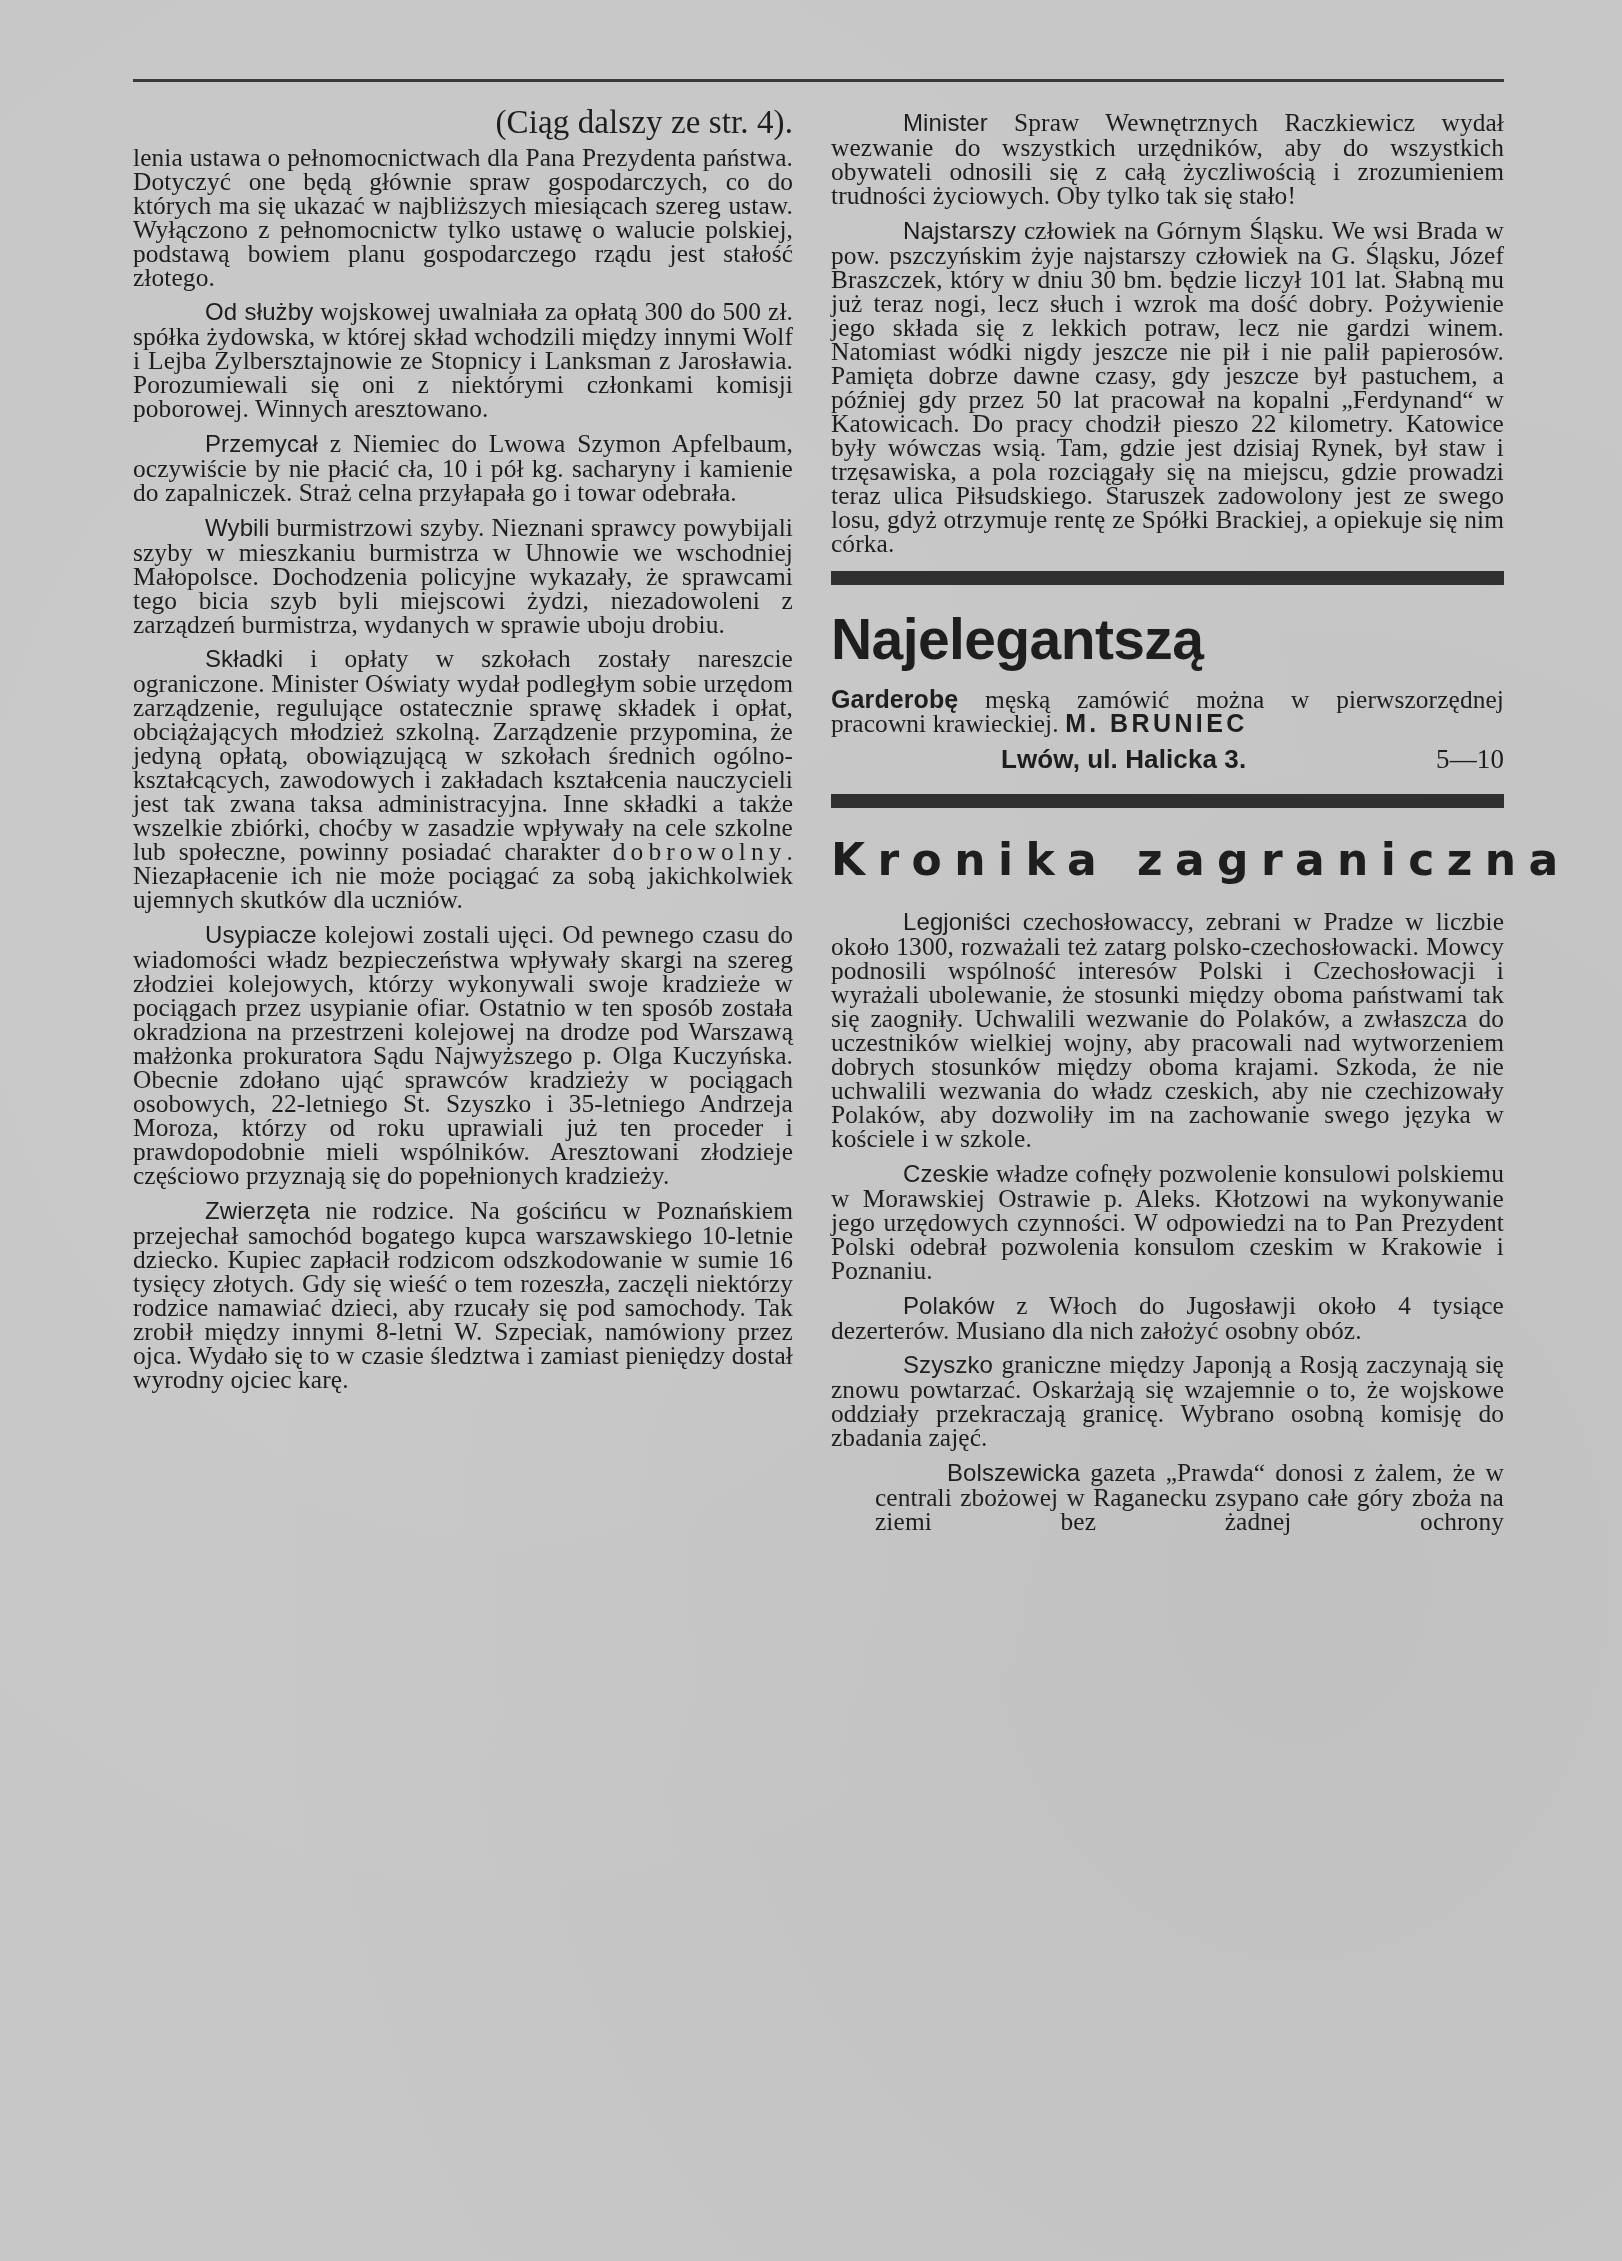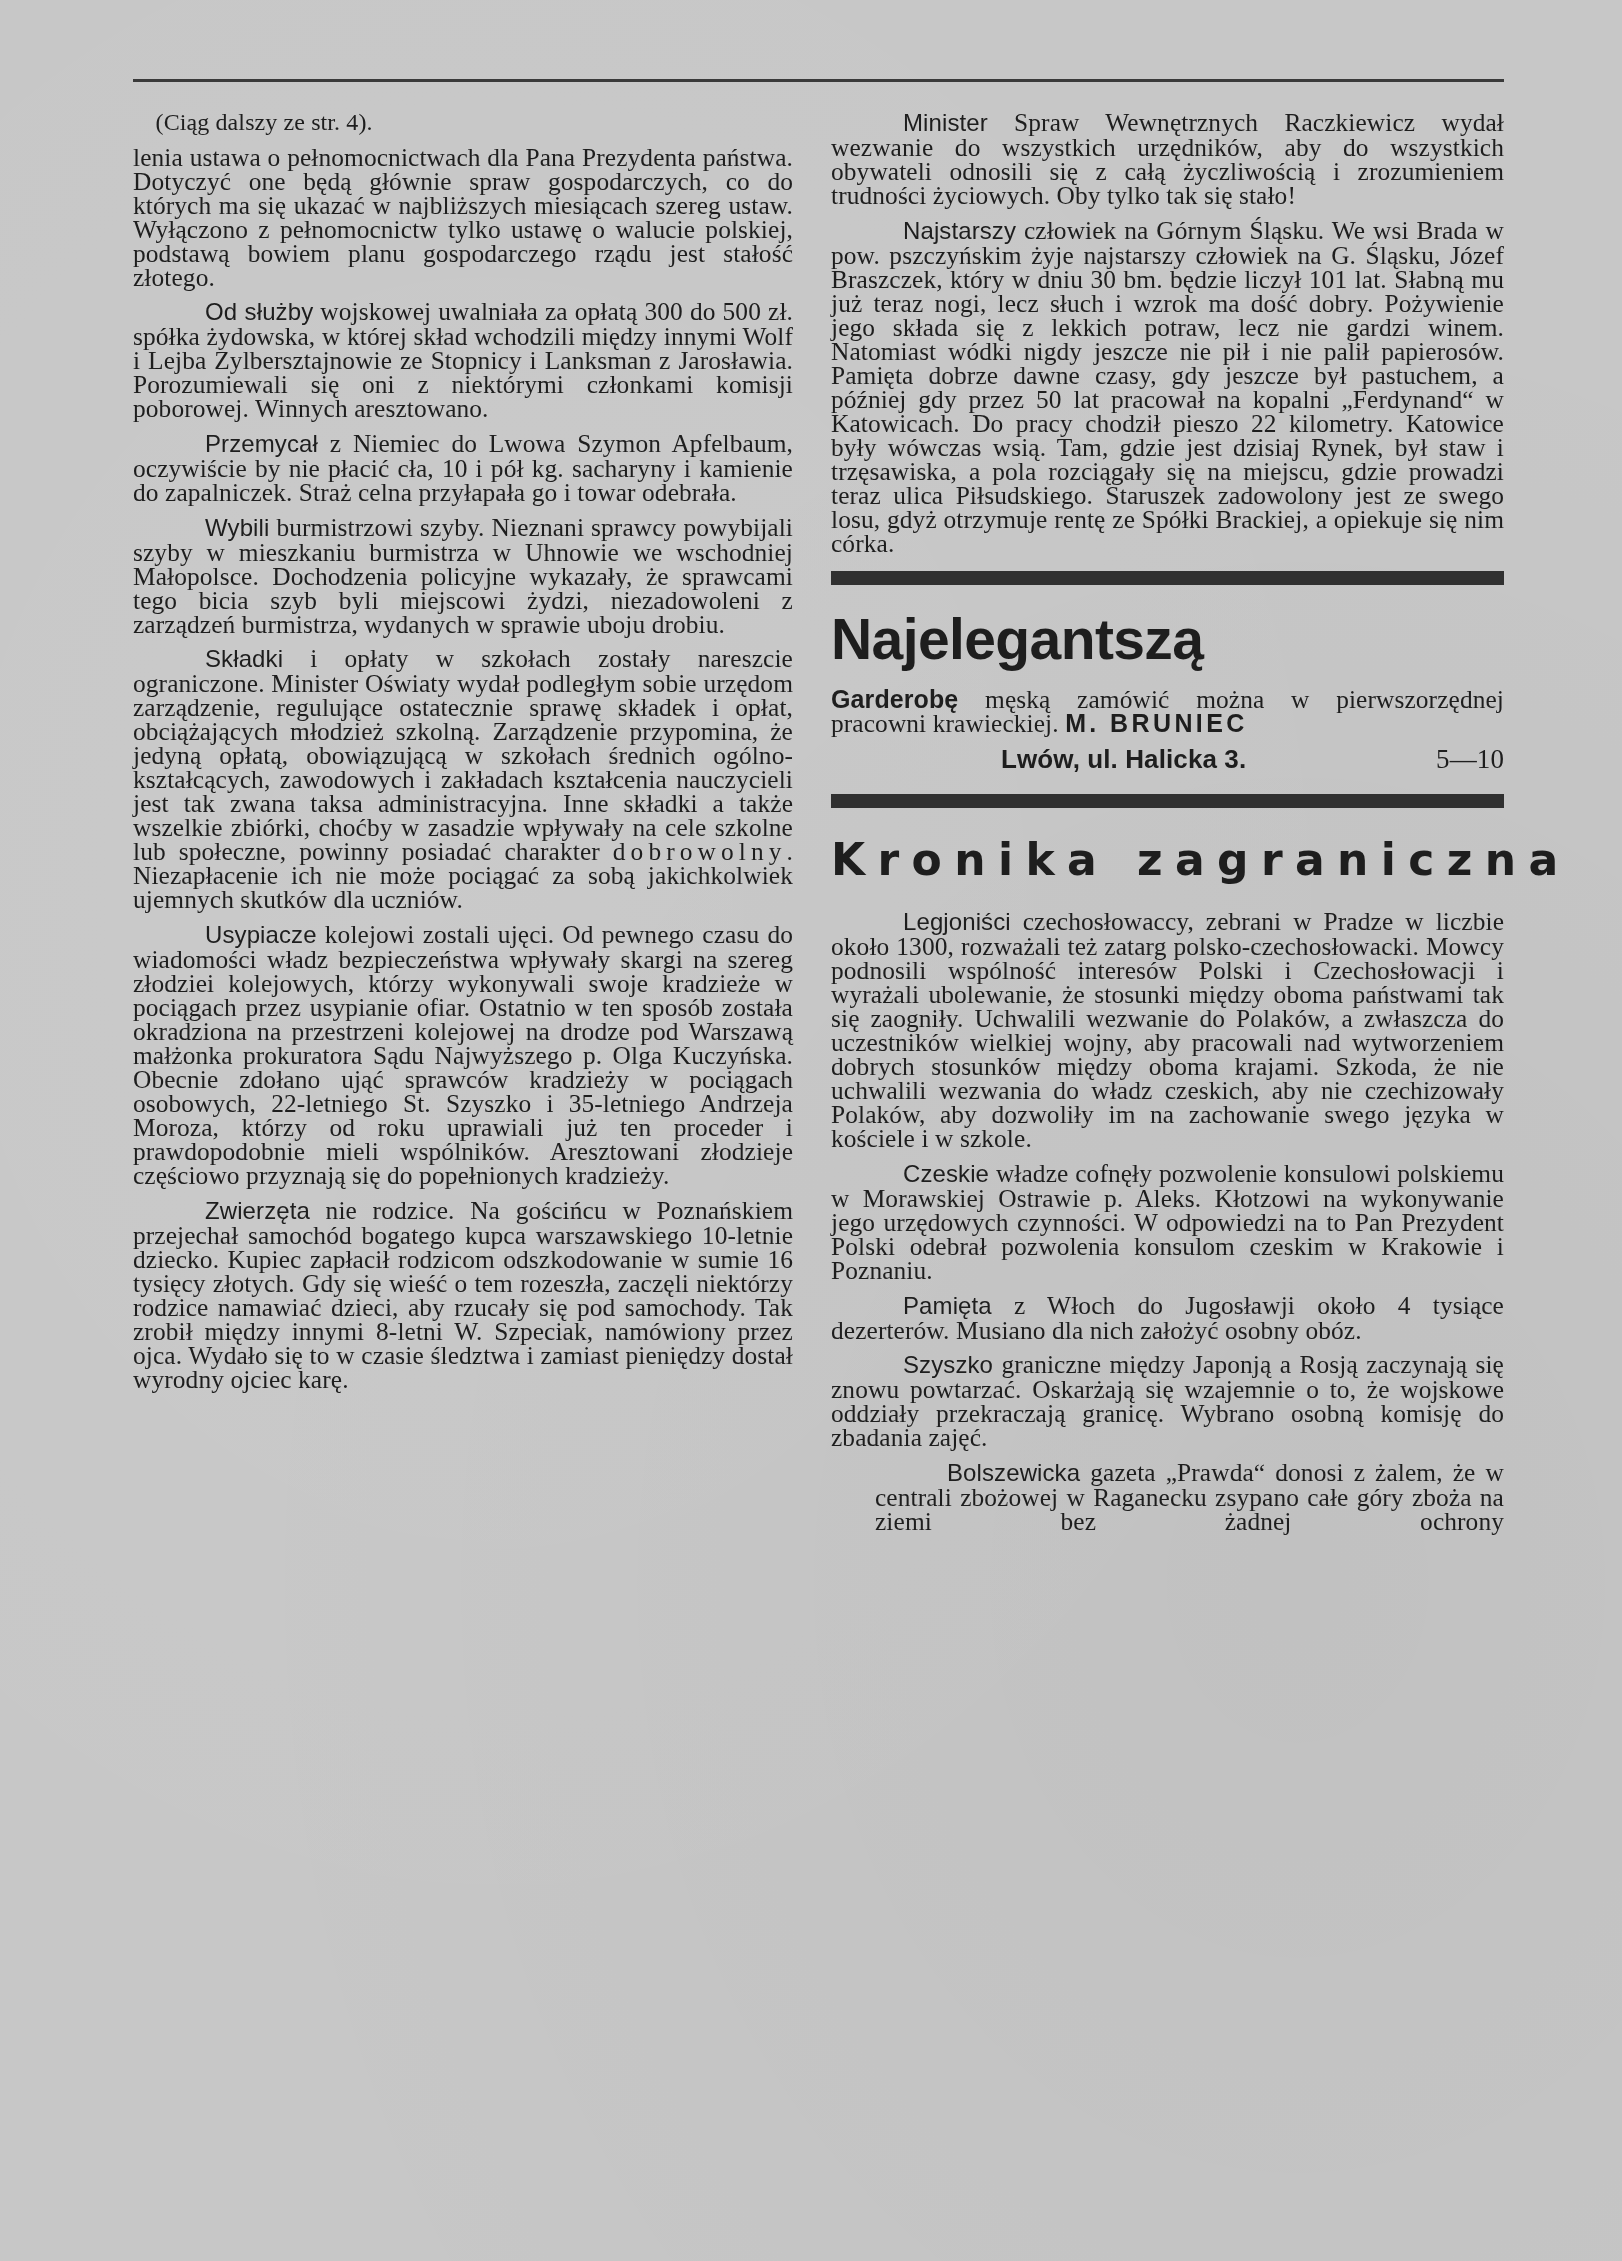--- a/index.html
+++ b/index.html
@@ -33,21 +33,21 @@
 
   .txt {
     font-size:25.4px; line-height:24px; text-align:justify;
     letter-spacing:0.1px;
     transform-origin:left top;
   }
   .txt p { margin:0 0 10.7px 0; text-indent:72px; }
   .txt p.noindent { text-indent:0; }
   .txt b { font-family:"Liberation Sans","DejaVu Sans",sans-serif; font-weight:normal; font-size:24px; }
   .spaced { letter-spacing:5.1px; }
-  .cont-note { text-align:left; margin:0 0 3.4px 0; font-size:24px; text-indent:0 !important; padding-left:22.6px; }
+  .cont-note { text-align:right; margin:0 0 3.4px 0; font-size:33px; text-indent:0 !important; padding-left:22.6px; }
 
   .rule-bar { height:14.7px; background:#303030; margin:0; }
   .ad-title { font-family:Liberation Sans, sans-serif; font-weight:bold; font-size:57px; line-height:62px; margin:22.6px 0 17px 0; letter-spacing:-0.6px; }
   .ad-text { font-size:25.4px; line-height:24px; text-align:justify; }
   .ad-text b { font-family:"Liberation Sans","DejaVu Sans",sans-serif; font-weight:bold; font-size:25px; }
   .ad-brand { letter-spacing:3.4px; }
   .ad-address-row { display:flex; justify-content:space-between; margin-top:12px; padding-left:170px; }
   .ad-address { font-family:"Liberation Sans","DejaVu Sans",sans-serif; font-weight:bold; font-size:26px; }
   .ad-ref { font-size:27px; }
   .section-title {
@@ -98,21 +98,21 @@
     </div>
 
     <div class="rule-bar" style="margin-top:22.6px;"></div>
 
     <div class="section-title">Kronika zagraniczna</div>
 
     <p><b>Legjoniści</b><span> czechosłowaccy, zebrani w Pradze w liczbie około 1300, rozważali też zatarg polsko-czechosłowacki. Mowcy podnosili wspólność interesów Polski i Czechosłowacji i wyrażali ubolewanie, że stosunki między oboma państwami tak się zaogniły. Uchwalili wezwanie do Polaków, a zwłaszcza do uczestników wielkiej wojny, aby pracowali nad wytworzeniem dobrych stosunków między oboma krajami. Szkoda, że nie uchwalili wezwania do władz czeskich, aby nie czechizowały Polaków, aby dozwoliły im na zachowanie swego języka w kościele i w szkole.</span></p>
 
     <p><b>Czeskie</b><span> władze cofnęły pozwolenie konsulowi polskiemu w Morawskiej Ostrawie p. Aleks. Kłotzowi na wykonywanie jego urzędowych czynności. W odpowiedzi na to Pan Prezydent Polski odebrał pozwolenia konsulom czeskim w Krakowie i Poznaniu.</span></p>
 
-    <p><b>Pamięta</b><span> z Włoch do Jugosławji około 4 tysiące dezerterów. Musiano dla nich założyć osobny obóz.</span></p>
+    <p><b>Polaków</b><span> z Włoch do Jugosławji około 4 tysiące dezerterów. Musiano dla nich założyć osobny obóz.</span></p>
 
     <p><b>Szyszko</b><span> graniczne między Japonją a Rosją zaczynają się znowu powtarzać. Oskarżają się wzajemnie o to, że wojskowe oddziały przekraczają granicę. Wybrano osobną komisję do zbadania zajęć.</span></p>
 
     <p style="text-align-last:justify;margin-left:44px;"><b>Bolszewicka</b><span> gazeta „Prawda“ donosi z żalem, że w centrali zbożowej w Raganecku zsypano całe góry zboża na ziemi bez żadnej ochrony</span></p>
   </div>
 
 </div>
 
 
 </body></html>

